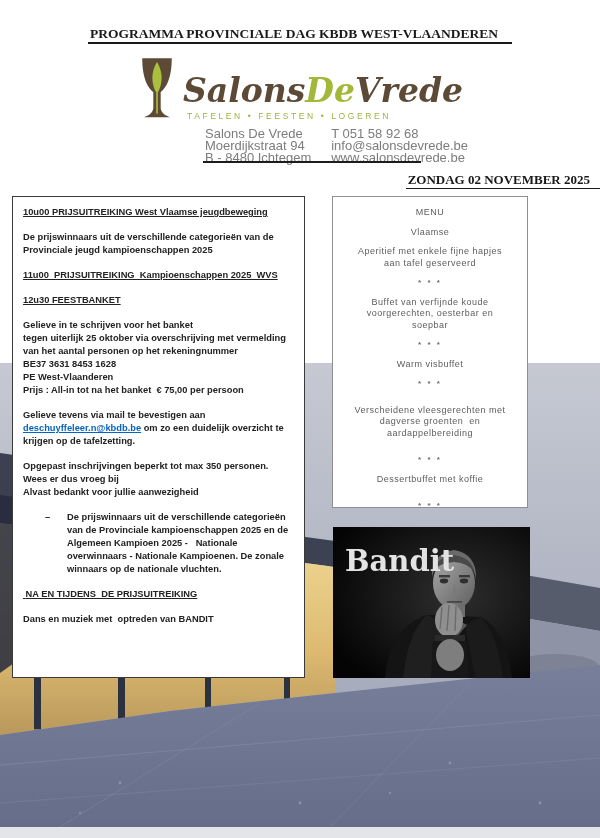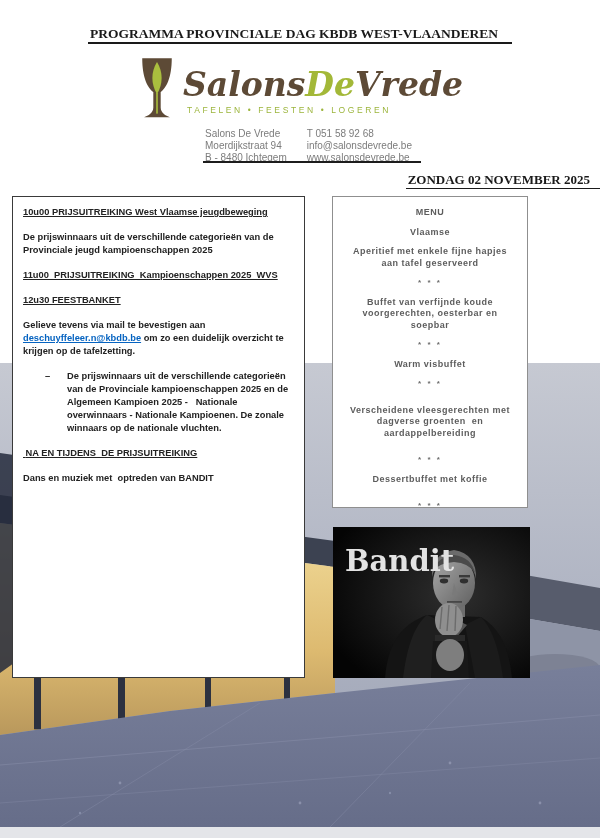--- a/index.html
+++ b/index.html
@@ -8,30 +8,30 @@
   .page { position:absolute; inset:0; width:580px; height:838px; background:#ffffff; }
 
   
   .bg-photo { position:absolute; left:0; top:363px; width:600px; height:464px; z-index:0; }
   .bottom-strip { position:absolute; left:0; top:827px; width:600px; height:11px; background:#e4e5e9; z-index:0; }
   .doc-title { position:absolute; top:26px; left:0; width:600px; text-align:center;
     font-family:"Liberation Serif", serif; font-weight:bold; font-size:13.5px; color:#1a1a1a; }
   .doc-title span { border-bottom:2px solid #1a1a1a; padding:0 14px 1px 2px; }
 
   .logo-row { position:absolute; top:57px; left:0; width:600px; display:flex; justify-content:center; z-index:2; }
-  .logo-inner { display:flex; align-items:flex-start; }
+  .logo-inner { display:flex; align-items:flex-end; }
   .glass-icon { width:40px; height:64px; margin-right:6px; }
   .brand-line { font-family:"DejaVu Serif", serif; font-style:italic; font-weight:bold;
     font-size:33px; line-height:36px; margin-top:10px; white-space:nowrap; }
   .brand-brown { color:#5d4a36; }
   .brand-green { color:#a3b838; }
   .tagline { font-size:8.5px; font-weight:normal; letter-spacing:2.6px; color:#9cb53c; margin-top:2px; margin-left:4px; }
 
   .contact { position:absolute; top:128px; left:205px; display:flex; gap:20px; z-index:2;
-    font-size:10px; line-height:12px; color:#7c7c7c; }
+    font-size:13px; line-height:12px; color:#7c7c7c; }
   .contact .col { white-space:pre-line; }
   .hdr-divider { position:absolute; top:161px; left:203px; width:218px; height:2px; background:#1c1c1c; z-index:2; }
 
   .date-heading { position:absolute; top:172px; left:0; width:600px; text-align:right;
     font-family:"Liberation Serif", serif; font-weight:bold; font-size:13px; color:#1a1a1a; z-index:2; }
   .date-heading span { border-bottom:1.5px solid #1a1a1a; padding:0 10px 1px 2px; }
 
   
   .left-box { position:absolute; left:12px; top:196px; width:293px; height:482px;
     background:#ffffff; border:1.5px solid #3a3a3a; z-index:2; padding:9px 10px 2px 10px;
@@ -40,21 +40,21 @@
   .blk-h { text-decoration:underline; }
   .bullet-row { display:flex; margin:0 0 12px 0; }
   .bullet-dash { width:22px; margin-left:22px; flex:none; }
   .bullet-text { flex:1; white-space:pre-wrap; padding-right:2px; }
   .email-link { color:#0563c1; text-decoration:underline; cursor:pointer; }
 
   
   .menu-box { position:absolute; left:332px; top:196px; width:196px; height:312px;
     background:#ffffff; border:1px solid #8f8f8f; z-index:2; padding:7px 8px;
     text-align:center; color:#5d5d5d; font-size:9px; line-height:11.5px; letter-spacing:0.5px; }
-  .menu-line { margin:8px 8px; white-space:pre-wrap;font-weight:bold; }
+  .menu-line { margin:8px 8px; white-space:pre-wrap; }
   .menu-title { margin-top:3px; }
   .menu-stars { margin:6px 0; letter-spacing:2px; font-weight:bold; font-size:8px; color:#6b6b6b; }
   .gap-top { margin-top:15px; }
 
   
   .bandit { position:absolute; left:333px; top:527px; width:197px; height:151px; z-index:2; }
   .bandit svg { display:block; }
 </style>
 </head>
 <body>
@@ -141,21 +141,29 @@
 
   <div class="date-heading">
     <span>ZONDAG 02 NOVEMBER  2025</span>
   </div>
 
   <div class="left-box">
     <div class="blk blk-h">10u00 PRIJSUITREIKING West Vlaamse jeugdbeweging</div>
     <div class="blk">De prijswinnaars uit de verschillende categorieën van de Provinciale jeugd kampioenschappen 2025</div>
     <div class="blk blk-h">11u00  PRIJSUITREIKING  Kampioenschappen 2025  WVS</div>
     <div class="blk blk-h">12u30 FEESTBANKET</div>
+    <div class="blk">Gelieve in te schrijven voor het banket
+tegen uiterlijk 25 oktober via overschrijving met vermelding van het aantal personen op het rekeningnummer
+BE37 3631 8453 1628
+PE West-Vlaanderen
+Prijs : All-in tot na het banket  € 75,00 per persoon</div>
     <div class="blk"><span>Gelieve tevens via mail te bevestigen aan </span><span class="email-link">deschuyffeleer.n@kbdb.be</span><span> om zo een duidelijk overzicht te krijgen op de tafelzetting.</span></div>
+    <div class="blk">Opgepast inschrijvingen beperkt tot max 350 personen.
+Wees er dus vroeg bij
+Alvast bedankt voor jullie aanwezigheid</div>
     <div class="bullet-row">
       <span class="bullet-dash">–</span>
       <span class="bullet-text">De prijswinnaars uit de verschillende categorieën van de Provinciale kampioenschappen 2025 en de Algemeen Kampioen 2025 -   Nationale overwinnaars - Nationale Kampioenen. De zonale winnaars op de nationale vluchten.</span>
     </div>
     <div class="blk blk-h"> NA EN TIJDENS  DE PRIJSUITREIKING</div>
     <div class="blk">Dans en muziek met  optreden van BANDIT</div>
   </div>
 
   <div class="menu-box">
     <div class="menu-line menu-title">MENU</div>

